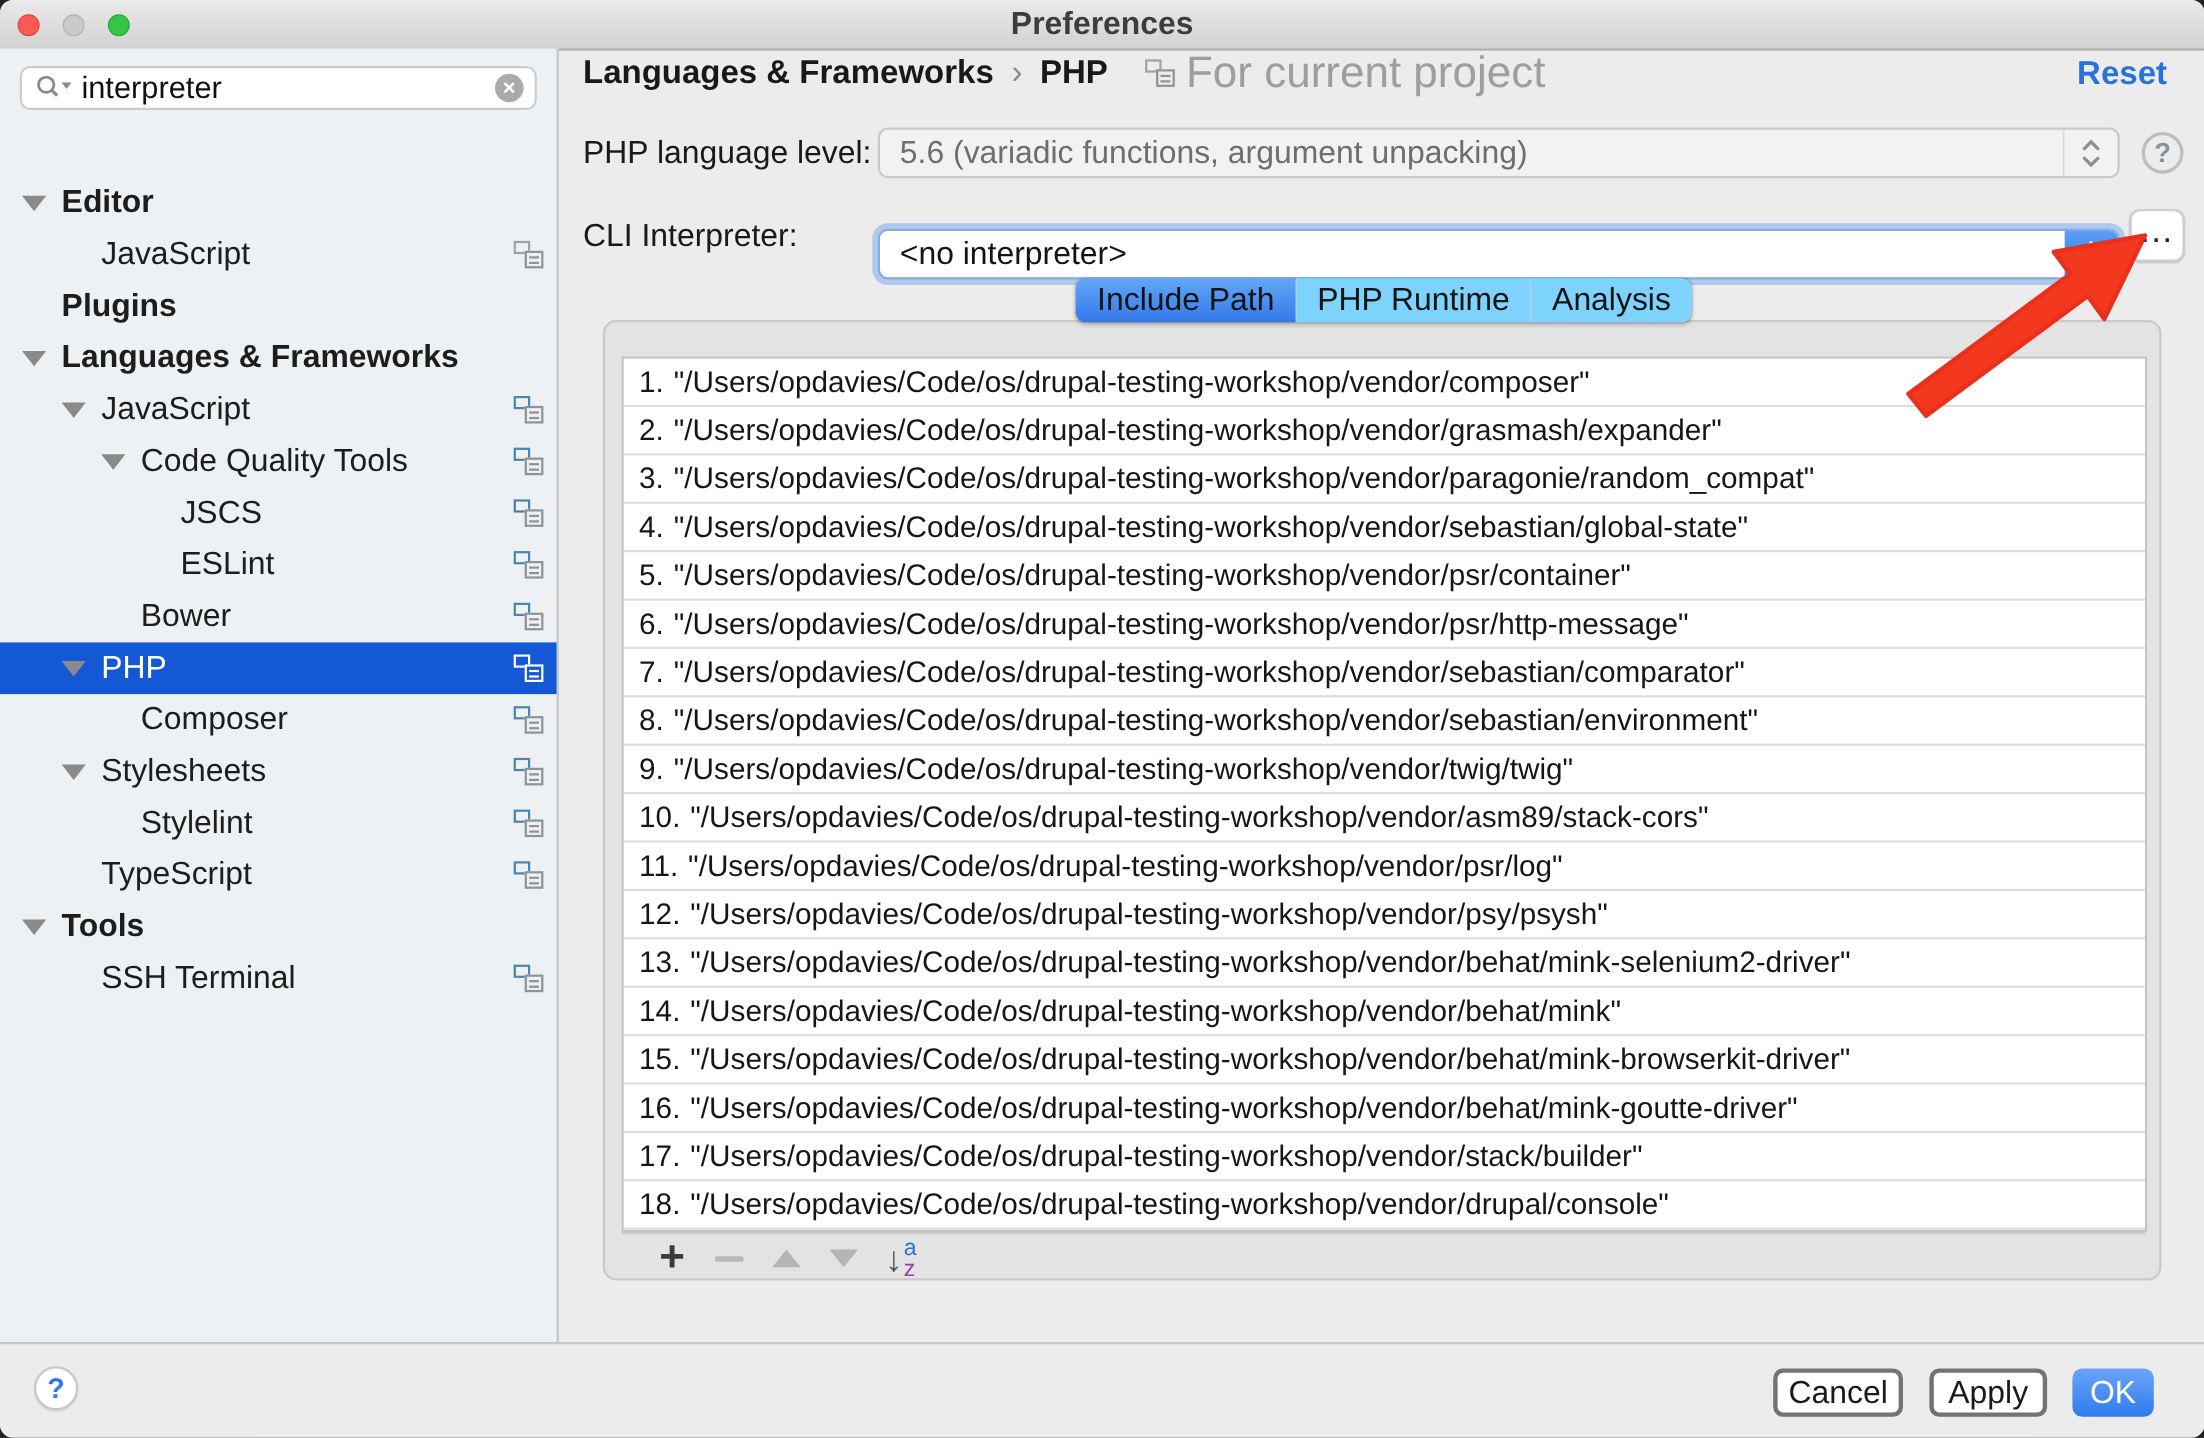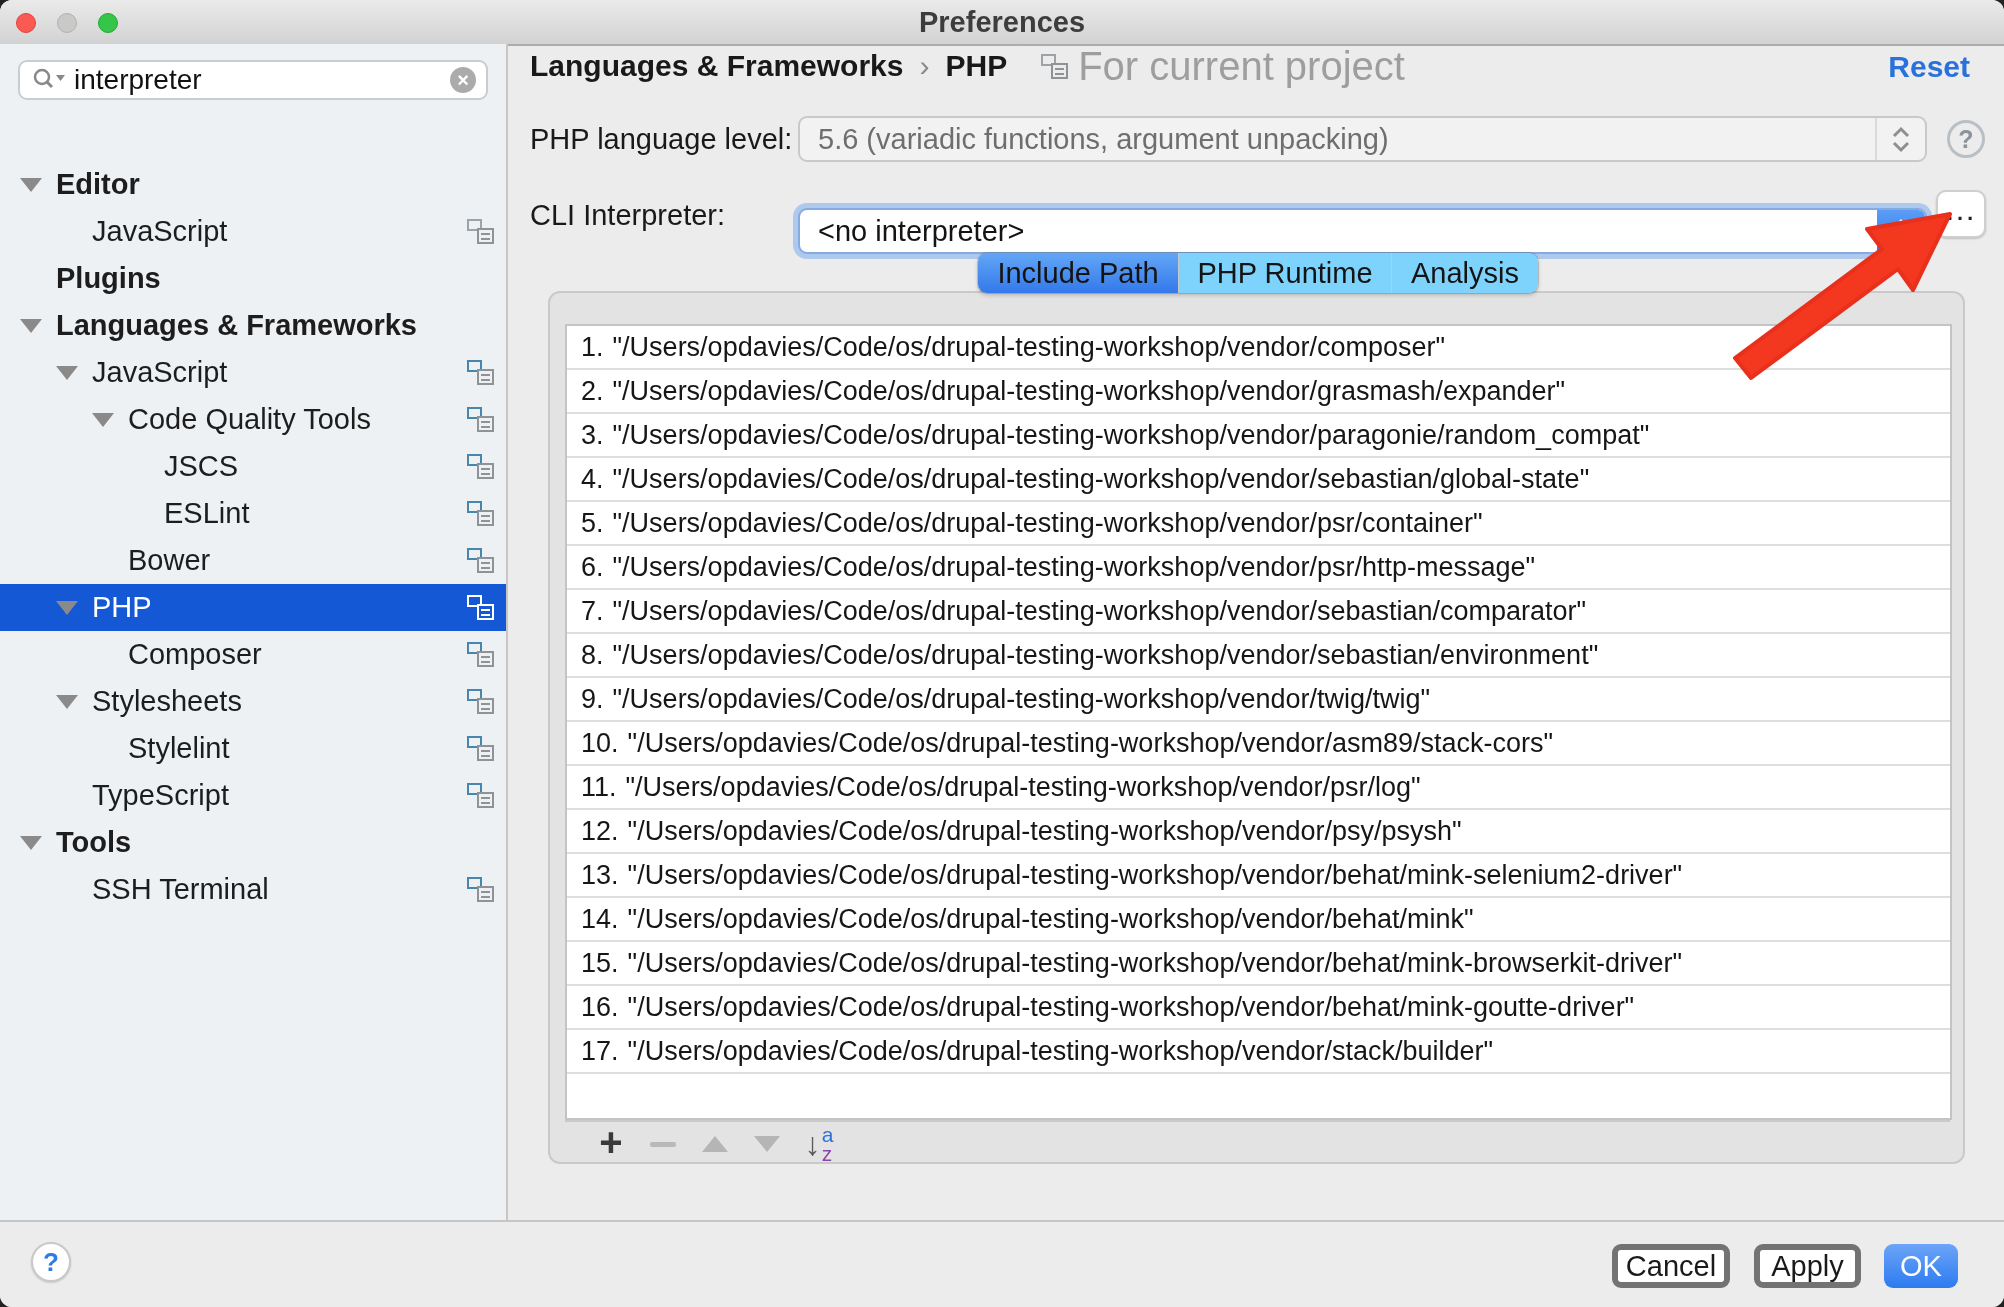--- a/index.html
+++ b/index.html
@@ -112,21 +112,21 @@
   .sortletters .a{font-size:21px;line-height:19px;color:#2E71D8;}
   .sortletters .z{font-size:21px;line-height:19px;color:#8E44AD;}
 
   
   .footer{position:absolute;left:0;right:0;bottom:0;height:85px;background:#ECECEC;border-top:2px solid #C6C6C6;}
   .helpbtn{position:absolute;left:31px;top:20px;width:40px;height:40px;border-radius:50%;background:#FFF;
     border:2px solid #C9C9C9;box-sizing:border-box;box-shadow:0 1px 2px rgba(0,0,0,.15);
     display:flex;align-items:center;justify-content:center;font-size:26px;font-weight:700;color:#2D7BE8;}
   .btn{position:absolute;top:22px;height:44px;border-radius:9px;box-sizing:border-box;display:flex;
     align-items:center;justify-content:center;font-size:29px;}
-  .btn.plain{background:#FFF;border:6px solid #737373;color:#1A1A1A;}
+  .btn.plain{background:#FFF;border:4px solid #737373;color:#1A1A1A;}
   .btn-cancel{left:1612px;width:118px;}
   .btn-apply{left:1754px;width:107px;}
   .btn-ok{left:1884px;width:74px;background:linear-gradient(#6CA4F8,#2D7BF0);color:#FFF;border:none;}
 
   .arrow-overlay{position:absolute;inset:0;width:100%;height:100%;pointer-events:none;z-index:50;}
 </style>
 </head>
 <body>
 
 <div class="window">
@@ -414,20 +414,24 @@
           <span class="path">"/Users/opdavies/Code/os/drupal-testing-workshop/vendor/behat/mink-browserkit-driver"</span>
         </div>
       <div class="lrow">
           <span class="num">16.</span>
           <span class="path">"/Users/opdavies/Code/os/drupal-testing-workshop/vendor/behat/mink-goutte-driver"</span>
         </div>
       <div class="lrow">
           <span class="num">17.</span>
           <span class="path">"/Users/opdavies/Code/os/drupal-testing-workshop/vendor/stack/builder"</span>
         </div>
+      <div class="lrow">
+          <span class="num">18.</span>
+          <span class="path">"/Users/opdavies/Code/os/drupal-testing-workshop/vendor/drupal/console"</span>
+        </div>
     </div>
     <div class="toolbar">
       <div class="tbtn">
           <span class="plus">+</span>
         </div>
       <div class="tbtn">
           <span class="minusbar"></span>
         </div>
       <div class="tbtn">
           <span class="triup"></span>

